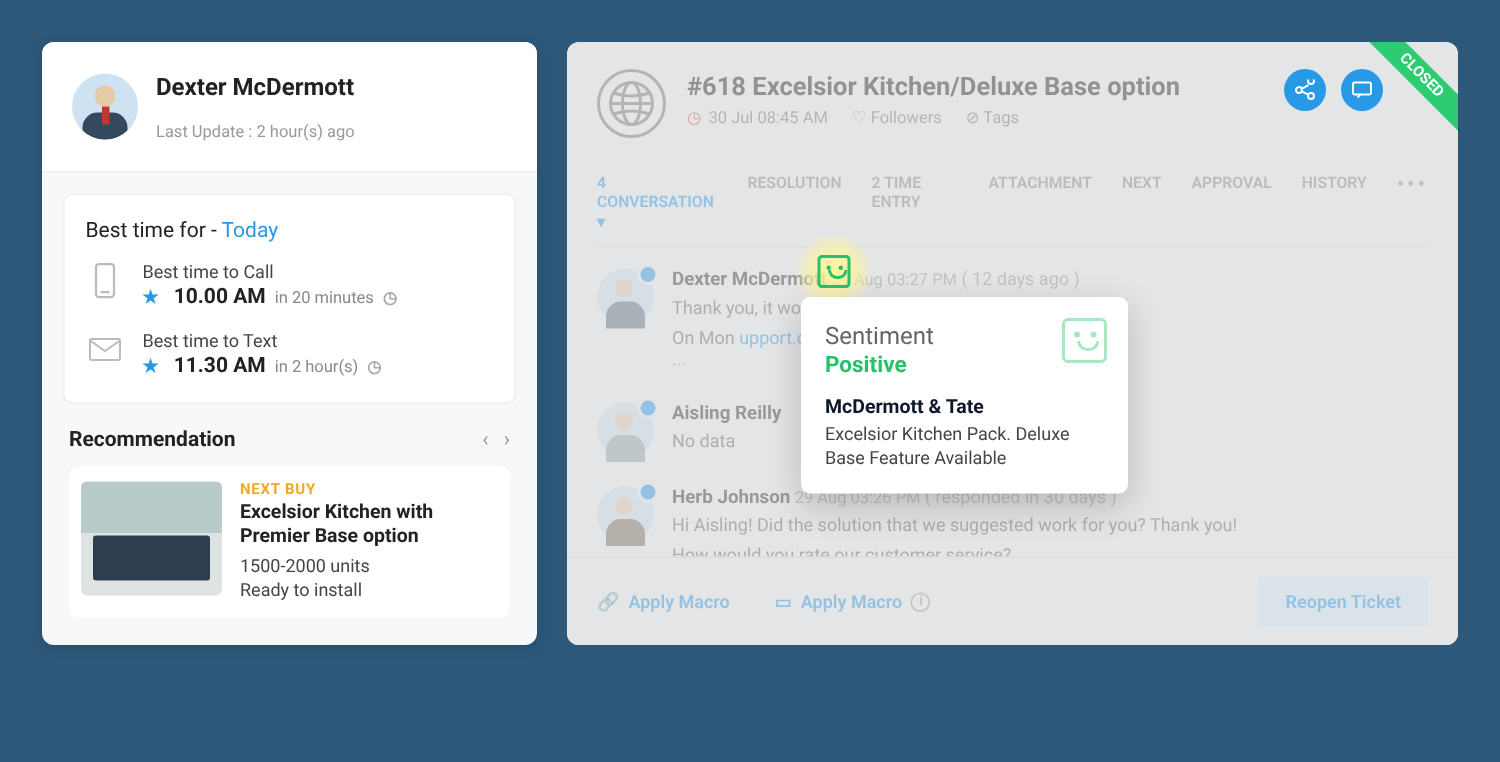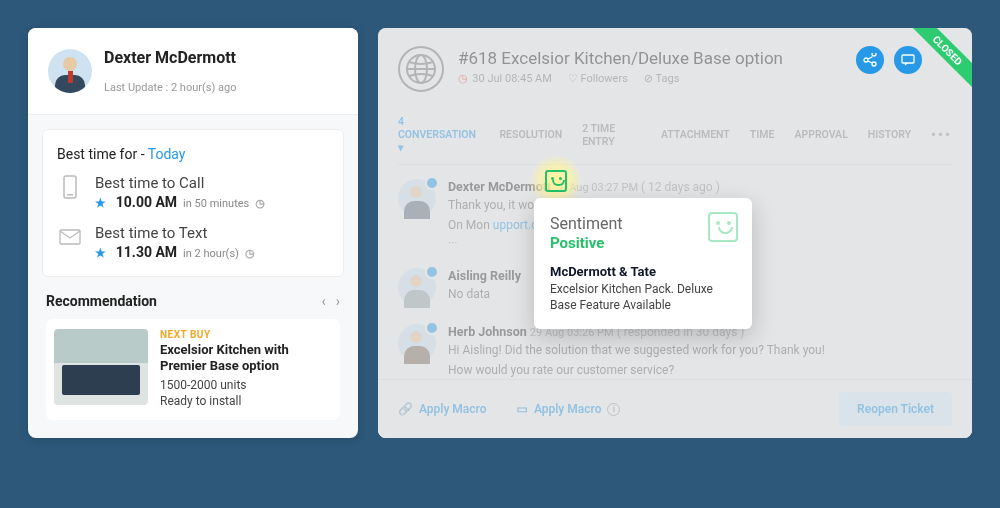--- a/index.html
+++ b/index.html
@@ -15,21 +15,21 @@
 .avatar .tie{width:5px;height:12px;background:#c0392b;position:absolute;top:22px}
 .hdr h2{font-size:16px;font-weight:700;color:#222}
 .hdr .sub{font-size:11px;color:#999;margin-top:14px}
 
 .card{background:#fff;border:1px solid #eee;border-radius:6px;margin:14px;padding:16px 14px}
 .card .title{font-size:14px;font-weight:400;color:#222;margin-bottom:12px}
 .card .title .today{color:#2799e7}
 .btrow{display:flex;align-items:flex-start;gap:12px;margin-bottom:14px}
 .btrow:last-child{margin-bottom:0}
 .btrow .ico{width:26px;height:26px;display:flex;align-items:center;justify-content:center;color:#bbb}
-.btrow .lab{font-size:15px;color:#444}
+.btrow .lab{font-size:12px;color:#444}
 .btrow .val{font-size:14px;font-weight:700;color:#222;margin-top:2px;display:flex;align-items:baseline;gap:6px}
 .btrow .val .rel{font-size:11px;font-weight:400;color:#888}
 .star{color:#2799e7;margin-right:4px;font-size:12px}
 .clockmini{font-size:11px;color:#aaa}
 
 .recohdr{display:flex;justify-content:space-between;align-items:center;margin:16px 18px 10px}
 .recohdr h3{font-size:14px;font-weight:700;color:#222}
 .recohdr .nav{display:flex;gap:10px;color:#999;font-size:14px}
 .reco{display:flex;gap:12px;margin:0 18px 18px;background:#fff;border-radius:6px;padding:10px 8px}
 .reco .thumb{width:94px;height:76px;border-radius:4px;background:linear-gradient(180deg,#b8cbc8 0%,#b8cbc8 45%,#dde4e2 45%,#dde4e2 100%);position:relative;flex-shrink:0}
@@ -39,24 +39,24 @@
 .reco .rsub{font-size:12px;color:#444;line-height:1.4}
 
 
 .right{flex:1;background:#f0f1f2;border-radius:8px;position:relative;overflow:hidden}
 .right .mask{position:absolute;inset:0;background:rgba(220,222,224,.6);z-index:2;pointer-events:none}
 .rt-inner{position:relative;padding:18px 20px}
 .closed{position:absolute;top:14px;right:-32px;transform:rotate(45deg);background:#2ecc71;color:#fff;font-size:10px;font-weight:700;padding:3px 38px;z-index:3}
 .actions{position:absolute;top:18px;right:50px;display:flex;gap:10px;z-index:3}
 .circ{width:28px;height:28px;border-radius:50%;background:#2799e7;display:flex;align-items:center;justify-content:center;color:#fff;font-size:13px}
 .globe{width:46px;height:46px;border-radius:50%;border:2px solid #777;display:flex;align-items:center;justify-content:center;color:#777;font-size:24px;float:left;margin-right:14px}
-.tkt-title{font-size:17px;font-weight:400;color:#222;padding-top:2px}
+.tkt-title{font-size:17px;font-weight:700;color:#222;padding-top:2px}
 .meta{display:flex;gap:16px;align-items:center;margin-top:4px;font-size:11px;color:#777}
 .meta .clock{color:#e74c3c;margin-right:2px}
-.tabs{display:flex;gap:20px;border-bottom:1px solid #ddd;padding:14px 0 10px;margin-top:16px;font-size:10.5px;font-weight:600;color:#888;clear:both;align-items:center}
+.tabs{display:flex;gap:20px;border-bottom:1px solid #ddd;padding:14px 0 10px;margin-top:16px;font-size:10.5px;font-weight:600;color:#888;clear:both;}
 .tabs .tab.active{color:#2799e7}
 .tabs .dots{margin-left:auto;color:#999;letter-spacing:2px;font-size:14px}
 
 .conv{margin-top:14px}
 .msg{display:flex;gap:12px;margin-bottom:18px}
 .msg .av{width:38px;height:38px;border-radius:50%;background:#cfe2f1;position:relative;flex-shrink:0}
 .msg .av::before{content:"";position:absolute;top:7px;left:12px;width:12px;height:12px;border-radius:50%;background:#e6c9a5}
 .msg .av::after{content:"";position:absolute;bottom:-2px;left:6px;width:26px;height:18px;border-radius:10px 10px 0 0;background:#5d6d7e}
 .msg .av.f::after{background:#95a5a6}
 .msg .av.h::after{background:#7d6d5e}
@@ -118,21 +118,21 @@
           <svg width="20" height="26" viewBox="0 0 20 26">
               <rect x="4" y="2" width="12" height="22" rx="2" fill="none" stroke="#bbb" stroke-width="1.5"></rect>
               <rect x="7" y="20" width="6" height="1.5" fill="#bbb"></rect>
             </svg>
         </div>
         <div>
           <div class="lab">Best time to Call</div>
           <div class="val">
               <span class="star">★</span>
               <span>10.00 AM</span>
-              <span class="rel">in 50 minutes</span>
+              <span class="rel">in 20 minutes</span>
               <span class="clockmini">◷</span>
             </div>
         </div>
       </div>
       <div class="btrow">
         <div class="ico">
           <svg width="24" height="20" viewBox="0 0 24 20">
               <rect x="2" y="3" width="20" height="14" rx="1" fill="none" stroke="#bbb" stroke-width="1.3"></rect>
               <path d="M2 4 L12 11 L22 4" fill="none" stroke="#bbb" stroke-width="1.3"></path>
             </svg>
@@ -198,21 +198,21 @@
         <span><span class="clock">◷</span> <span>30 Jul 08:45 AM</span></span>
         <span>♡ <span>Followers</span></span>
         <span>⊘ <span>Tags</span></span>
       </div>
 
       <div class="tabs">
         <span class="tab active"><span>4 CONVERSATION</span> ▾</span>
         <span class="tab">RESOLUTION</span>
         <span class="tab">2 TIME ENTRY</span>
         <span class="tab">ATTACHMENT</span>
-        <span class="tab">TIME</span>
+        <span class="tab">NEXT</span>
         <span class="tab">APPROVAL</span>
         <span class="tab">HISTORY</span>
         <span class="dots">•••</span>
       </div>
 
       <div class="conv">
         <div class="msg">
           <div class="av">
               <div class="badge"></div>
             </div>

